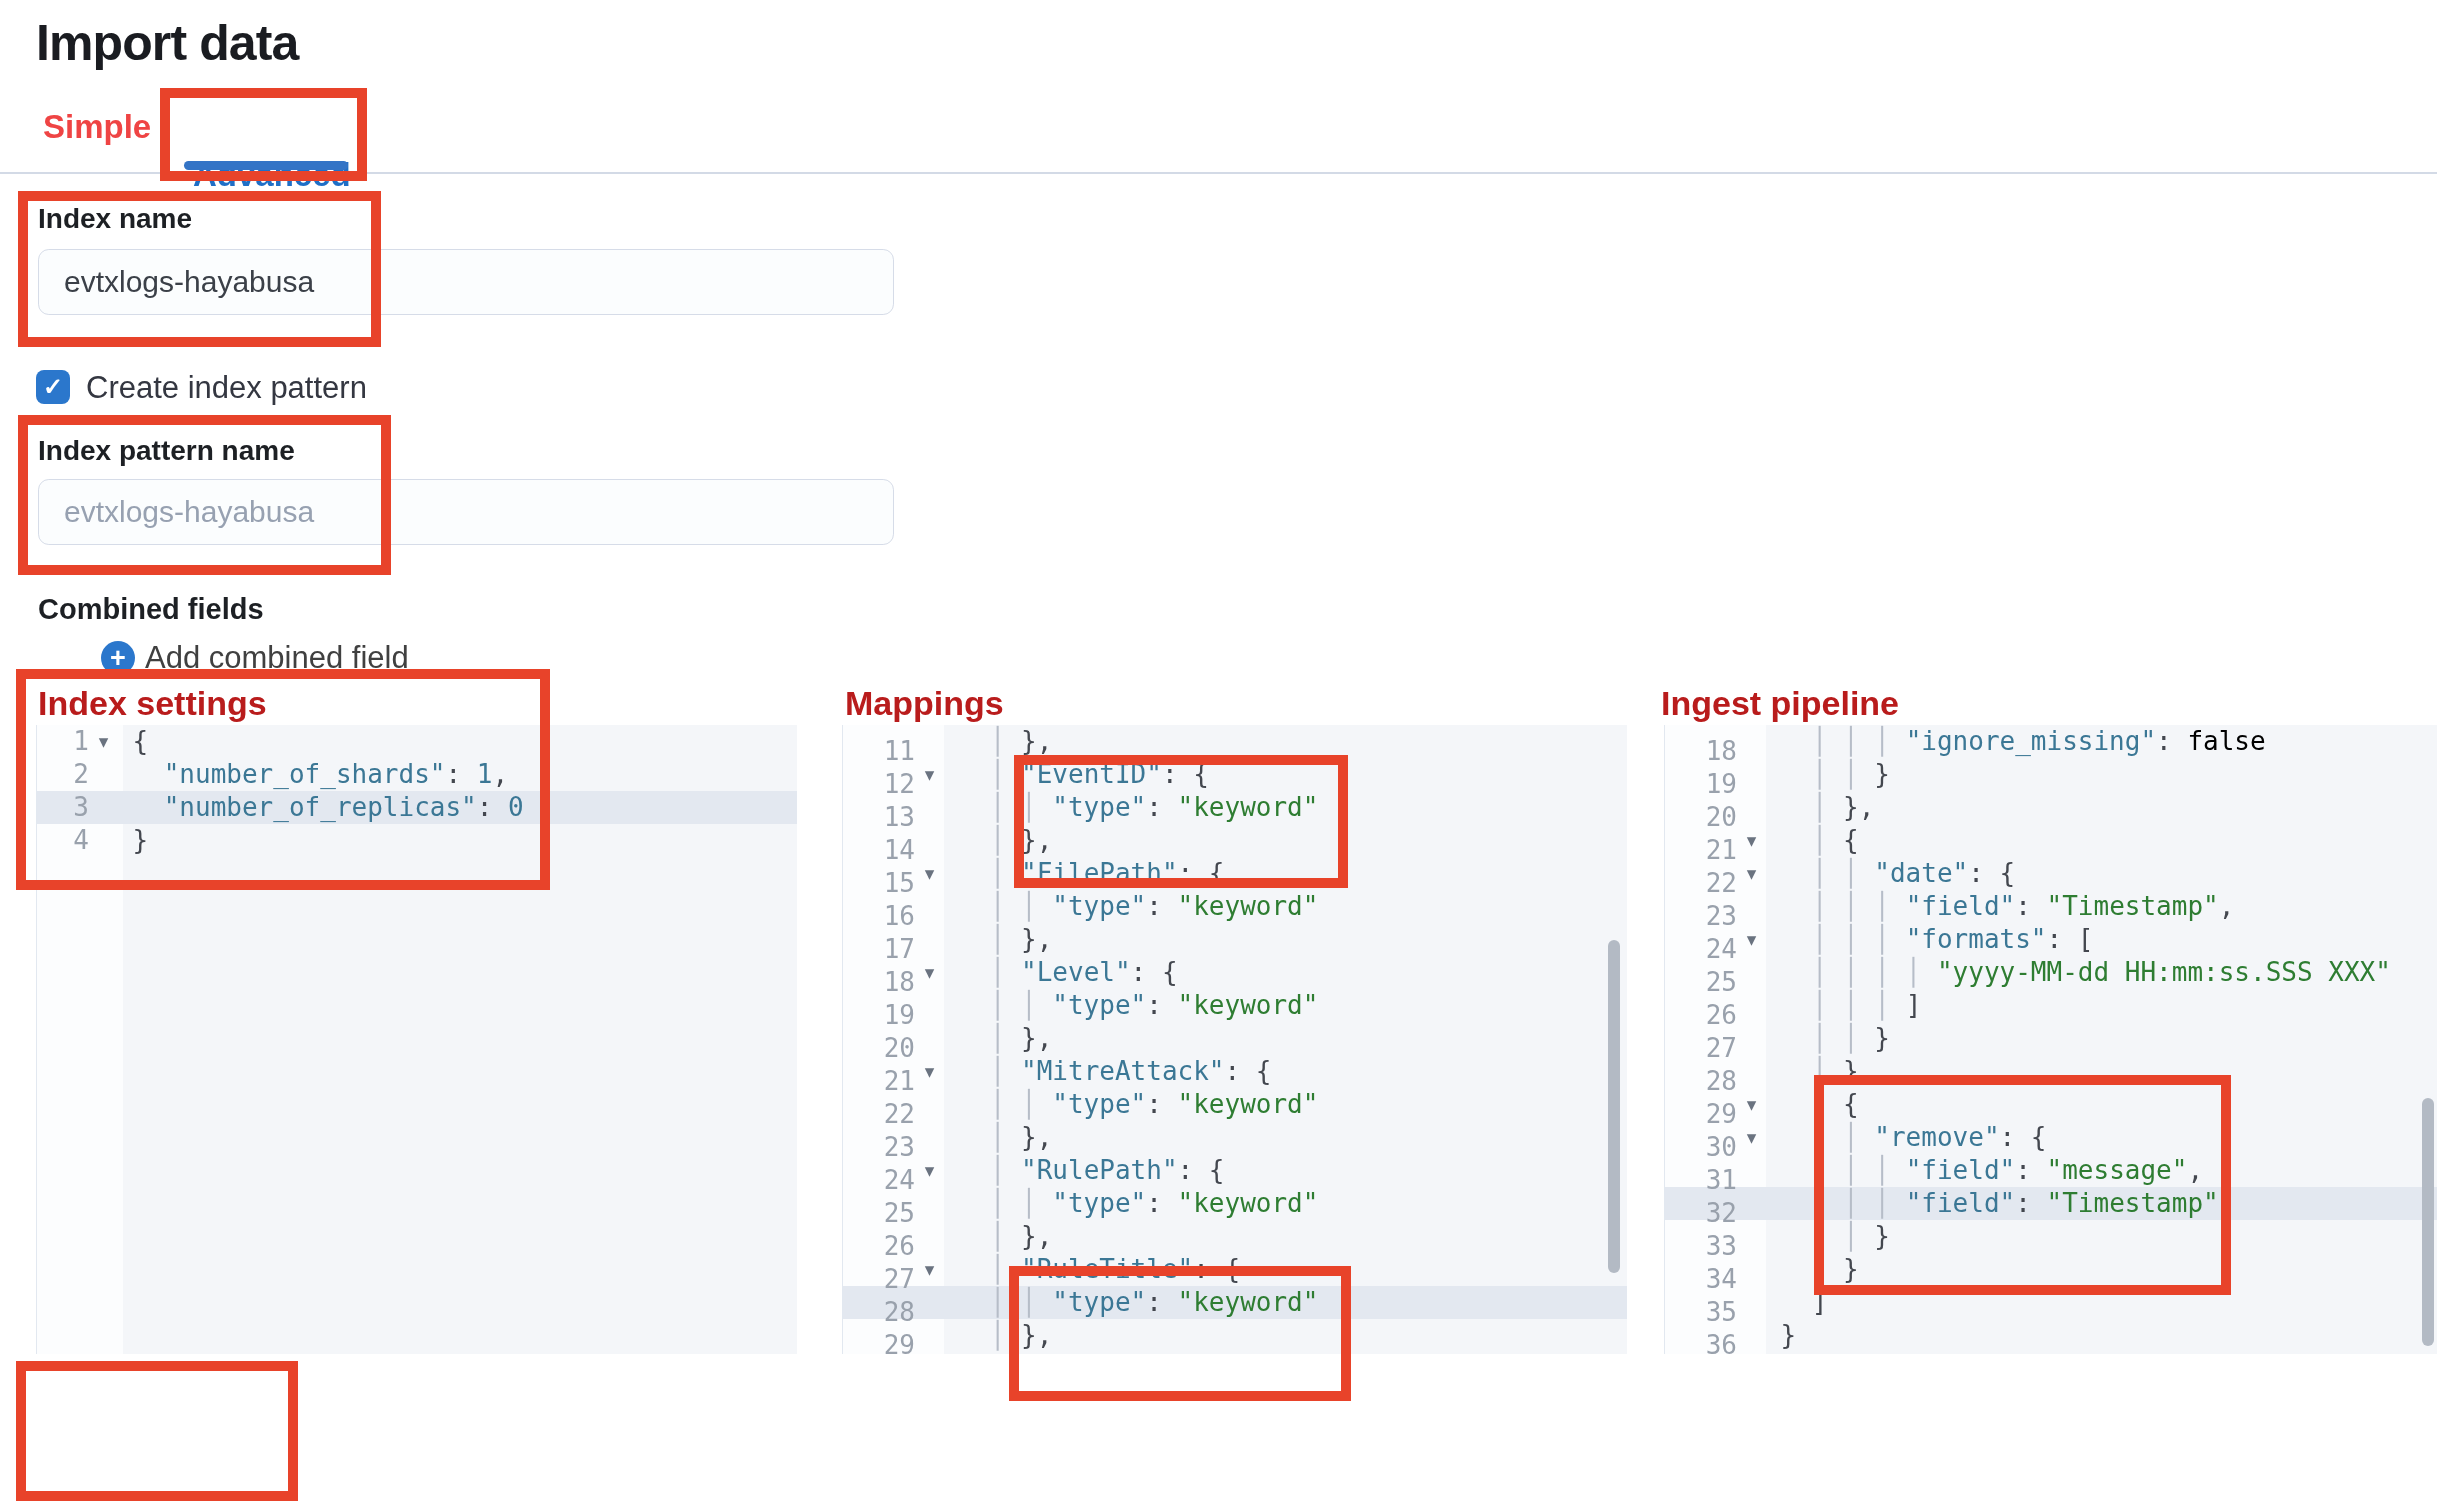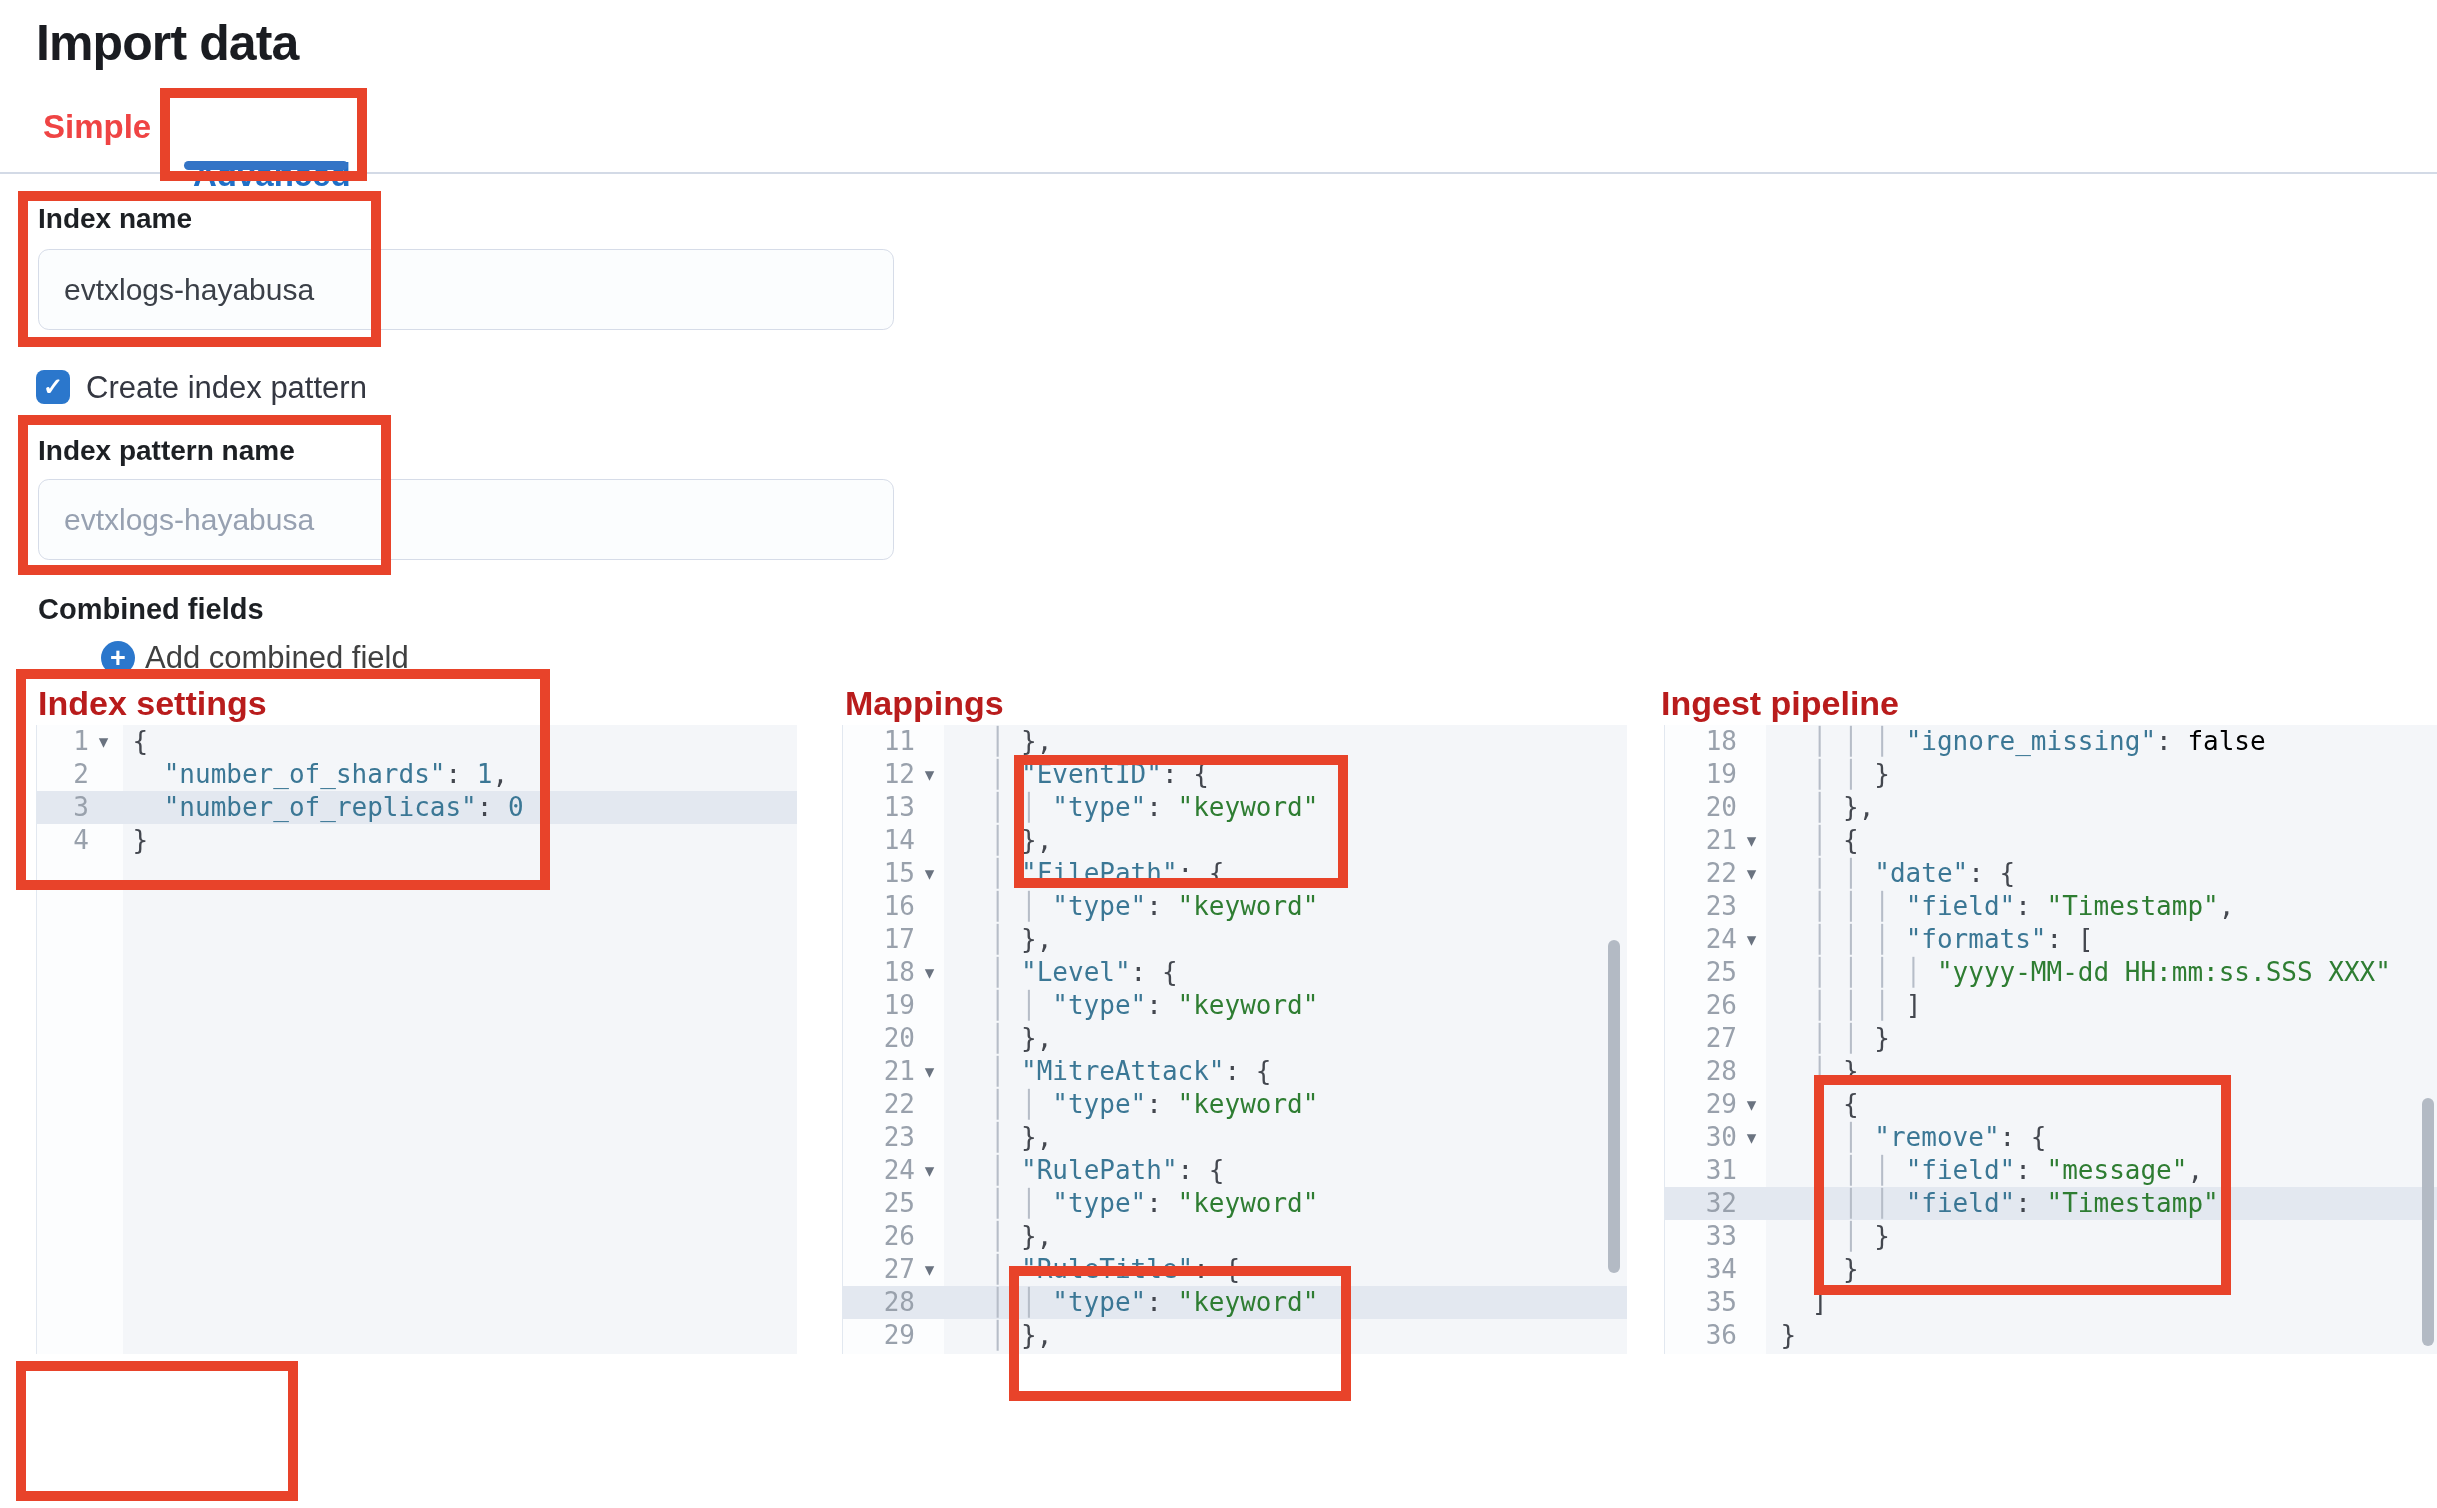--- a/index.html
+++ b/index.html
@@ -18,21 +18,21 @@
 
   .lbl{position:absolute;font-size:28px;font-weight:700;color:#1d2024;}
   .lbl-index-name{left:38px;top:203px;}
   .lbl-index-pattern{left:38px;top:435px;}
   .lbl-combined{left:38px;top:593px;font-size:29px;}
   .lbl-editor{position:absolute;top:684px;font-size:34px;font-weight:700;color:#b91c1c;}
   .lbl-settings{left:38px;}
   .lbl-mappings{left:845px;}
   .lbl-ingest{left:1661px;}
 
-  .inp{position:absolute;left:38px;width:856px;height:81px;box-sizing:border-box;
+  .inp{position:absolute;left:38px;width:856px;height:66px;box-sizing:border-box;
        background:#fbfdfe;border:1.8px solid #d6dce8;border-radius:10.8px;
        font-family:"Liberation Sans", sans-serif;font-size:30px;color:#3b4048;
        padding:0 25px;outline:none;}
   .inp::placeholder{color:#97a1b1;}
   .inp-index-name{top:249px;}
   .inp-index-pattern{top:479px;}
 
   .checkbox{position:absolute;left:36px;top:370px;width:34px;height:34px;background:#2b77cc;
             border-radius:8px;display:flex;align-items:center;justify-content:center;cursor:pointer;}
   .check{color:#fff;font-size:24px;font-weight:700;line-height:1;}
@@ -51,21 +51,21 @@
   .ed-ingest{left:1664px;width:774px;}
   .gutter-bg{position:absolute;left:0;top:0;bottom:0;background:#fcfdfe;}
   .ed-settings .gutter-bg{width:86px;}
   .ed-mappings .gutter-bg,.ed-ingest .gutter-bg{width:101px;}
   .rows{position:relative;}
   .cl{display:flex;height:33px;line-height:33px;white-space:pre;
       font-family:"DejaVu Sans Mono", monospace;font-size:26px;}
   .cl.active{background:#e3e8f0;}
   .lnum{text-align:right;color:#99a1ac;flex:none;}
   .ed-settings .lnum{width:52px;}
-  .ed-mappings .lnum,.ed-ingest .lnum{width:72px;}
+  .ed-mappings .lnum,.ed-ingest .lnum{width:72px;margin-top:10px;}
   .fold{width:29px;flex:none;font-family:"Liberation Sans", sans-serif;font-size:19px;
         color:#6a7380;text-align:center;cursor:pointer;}
   .code{padding-left:14.4px;flex:1;}
   .t-k{color:#3b7795;}
   .t-p{color:#43474f;}
   .t-s{color:#2e7d32;}
   .t-n{color:#3b7795;}
   .t-b{color:#000000;}
   .t-g{color:#b6bdc8;}
   .t-w{}

